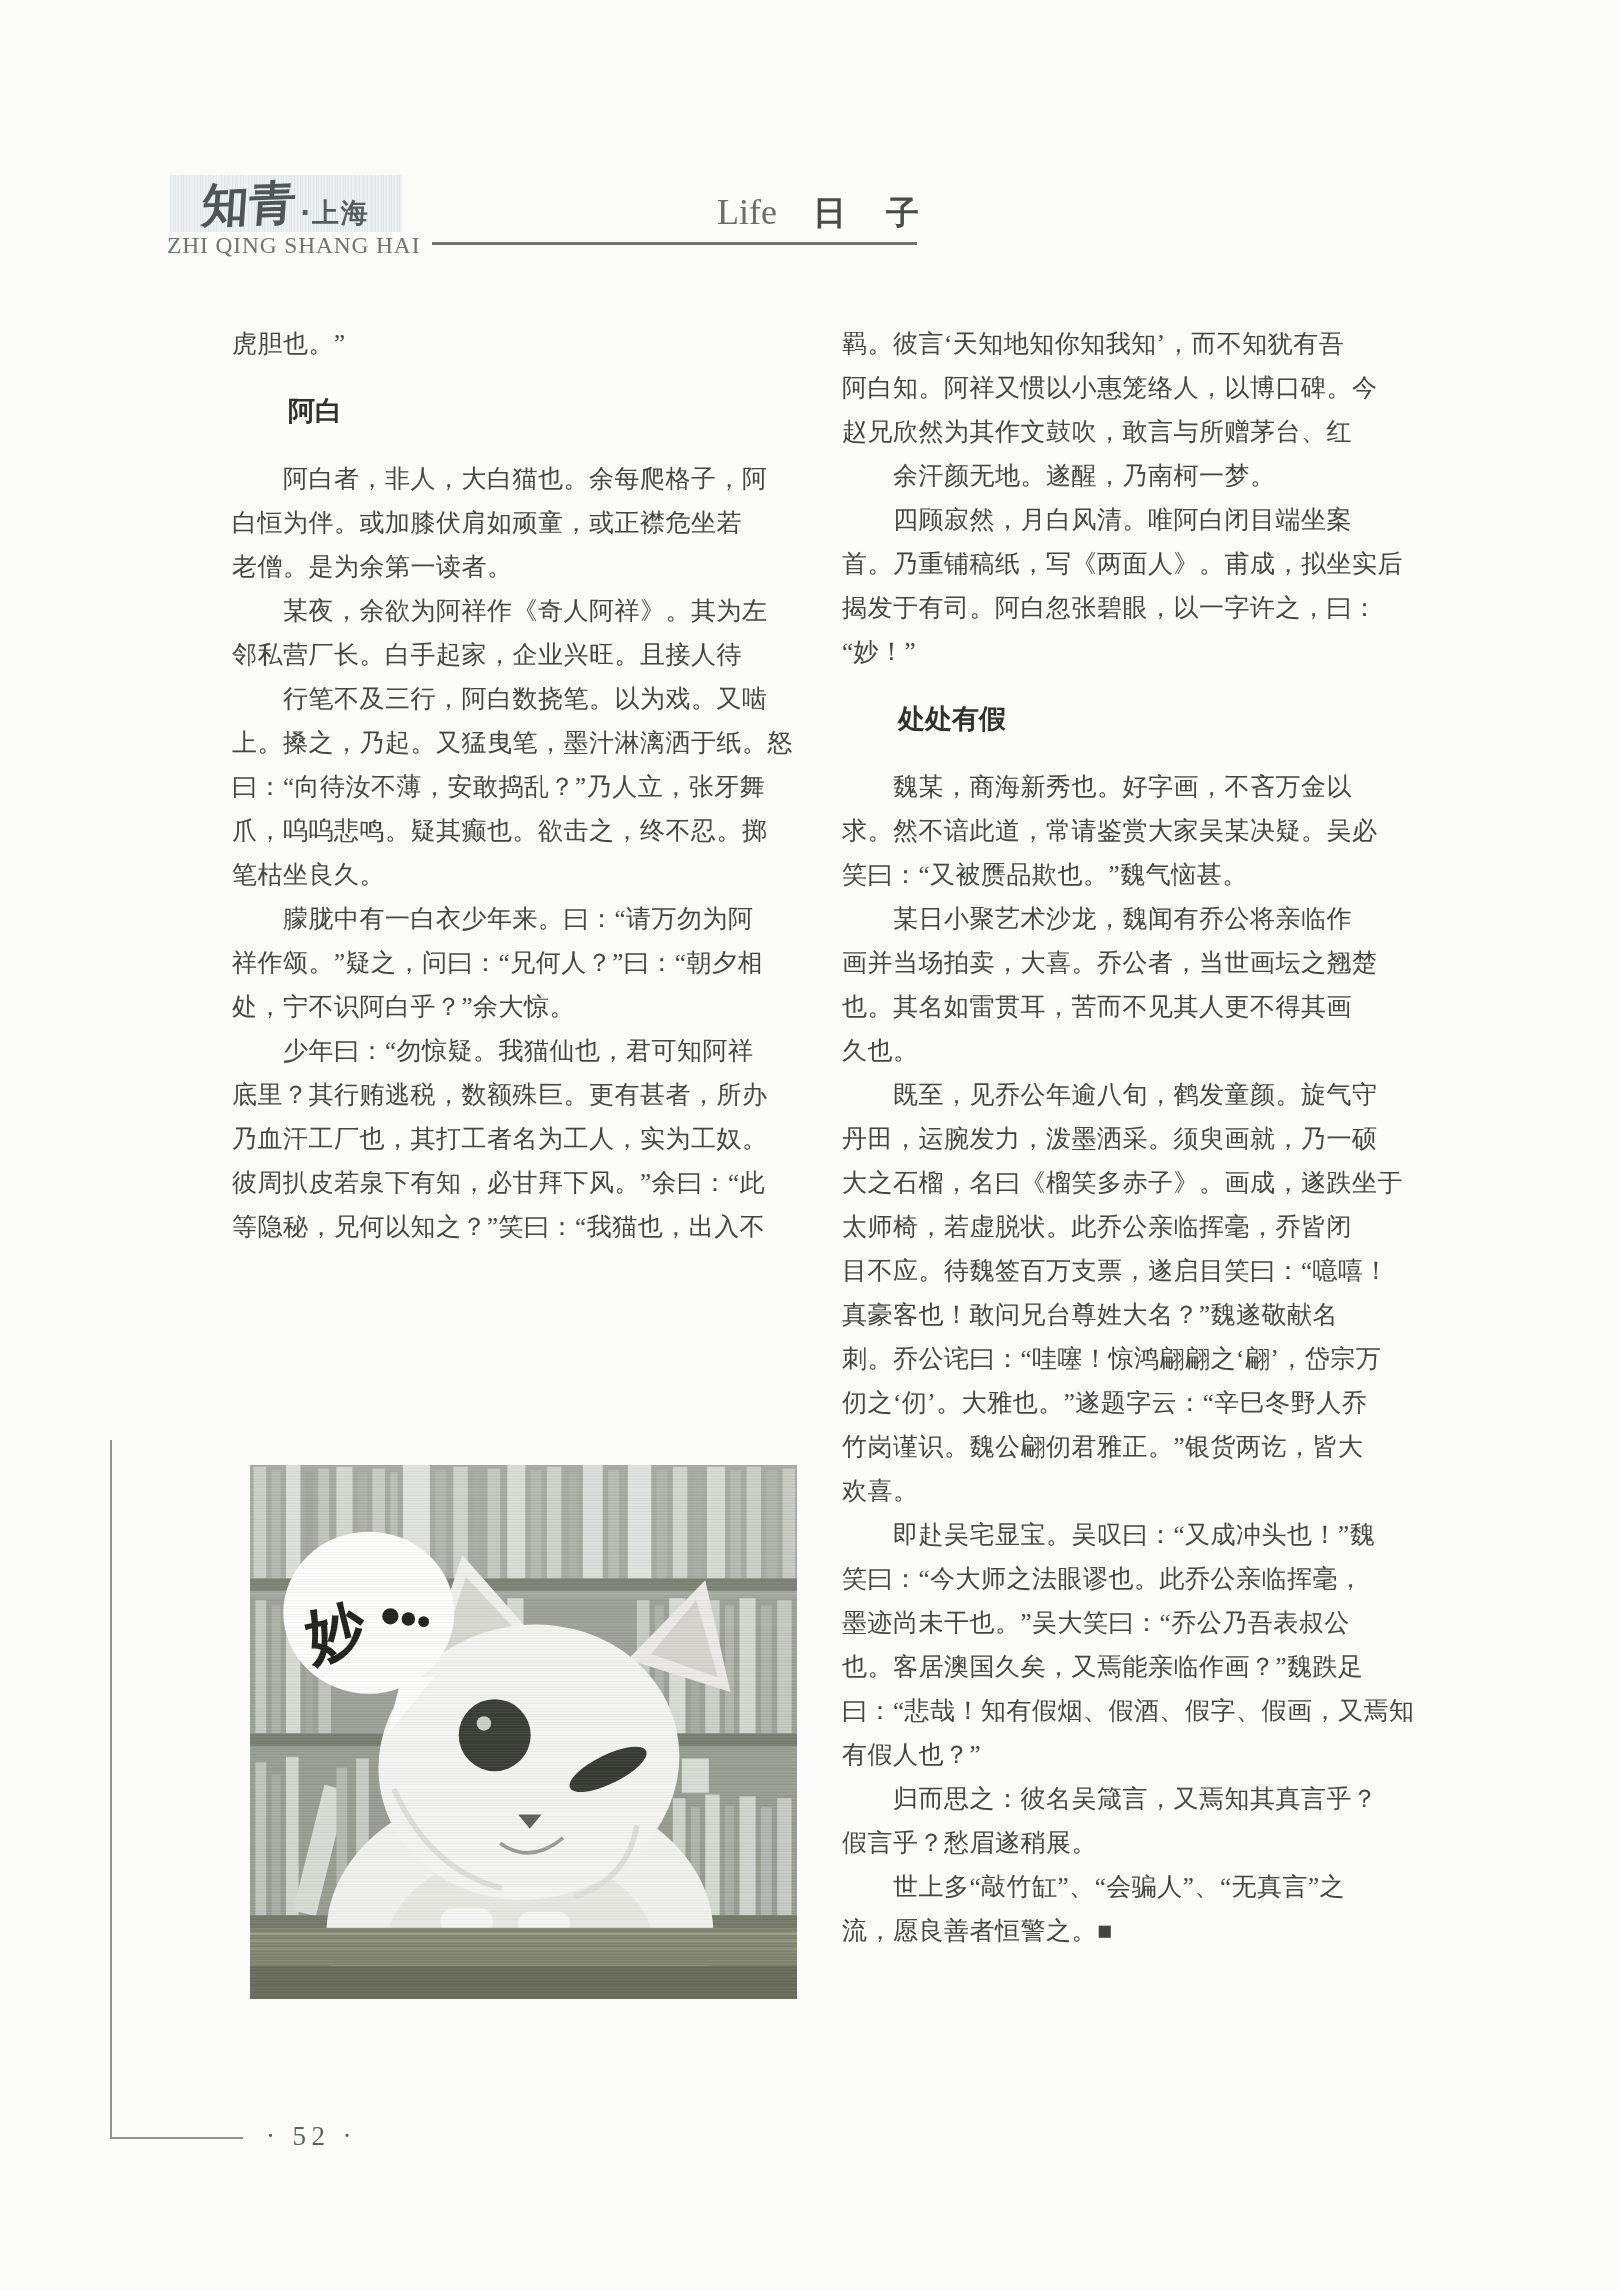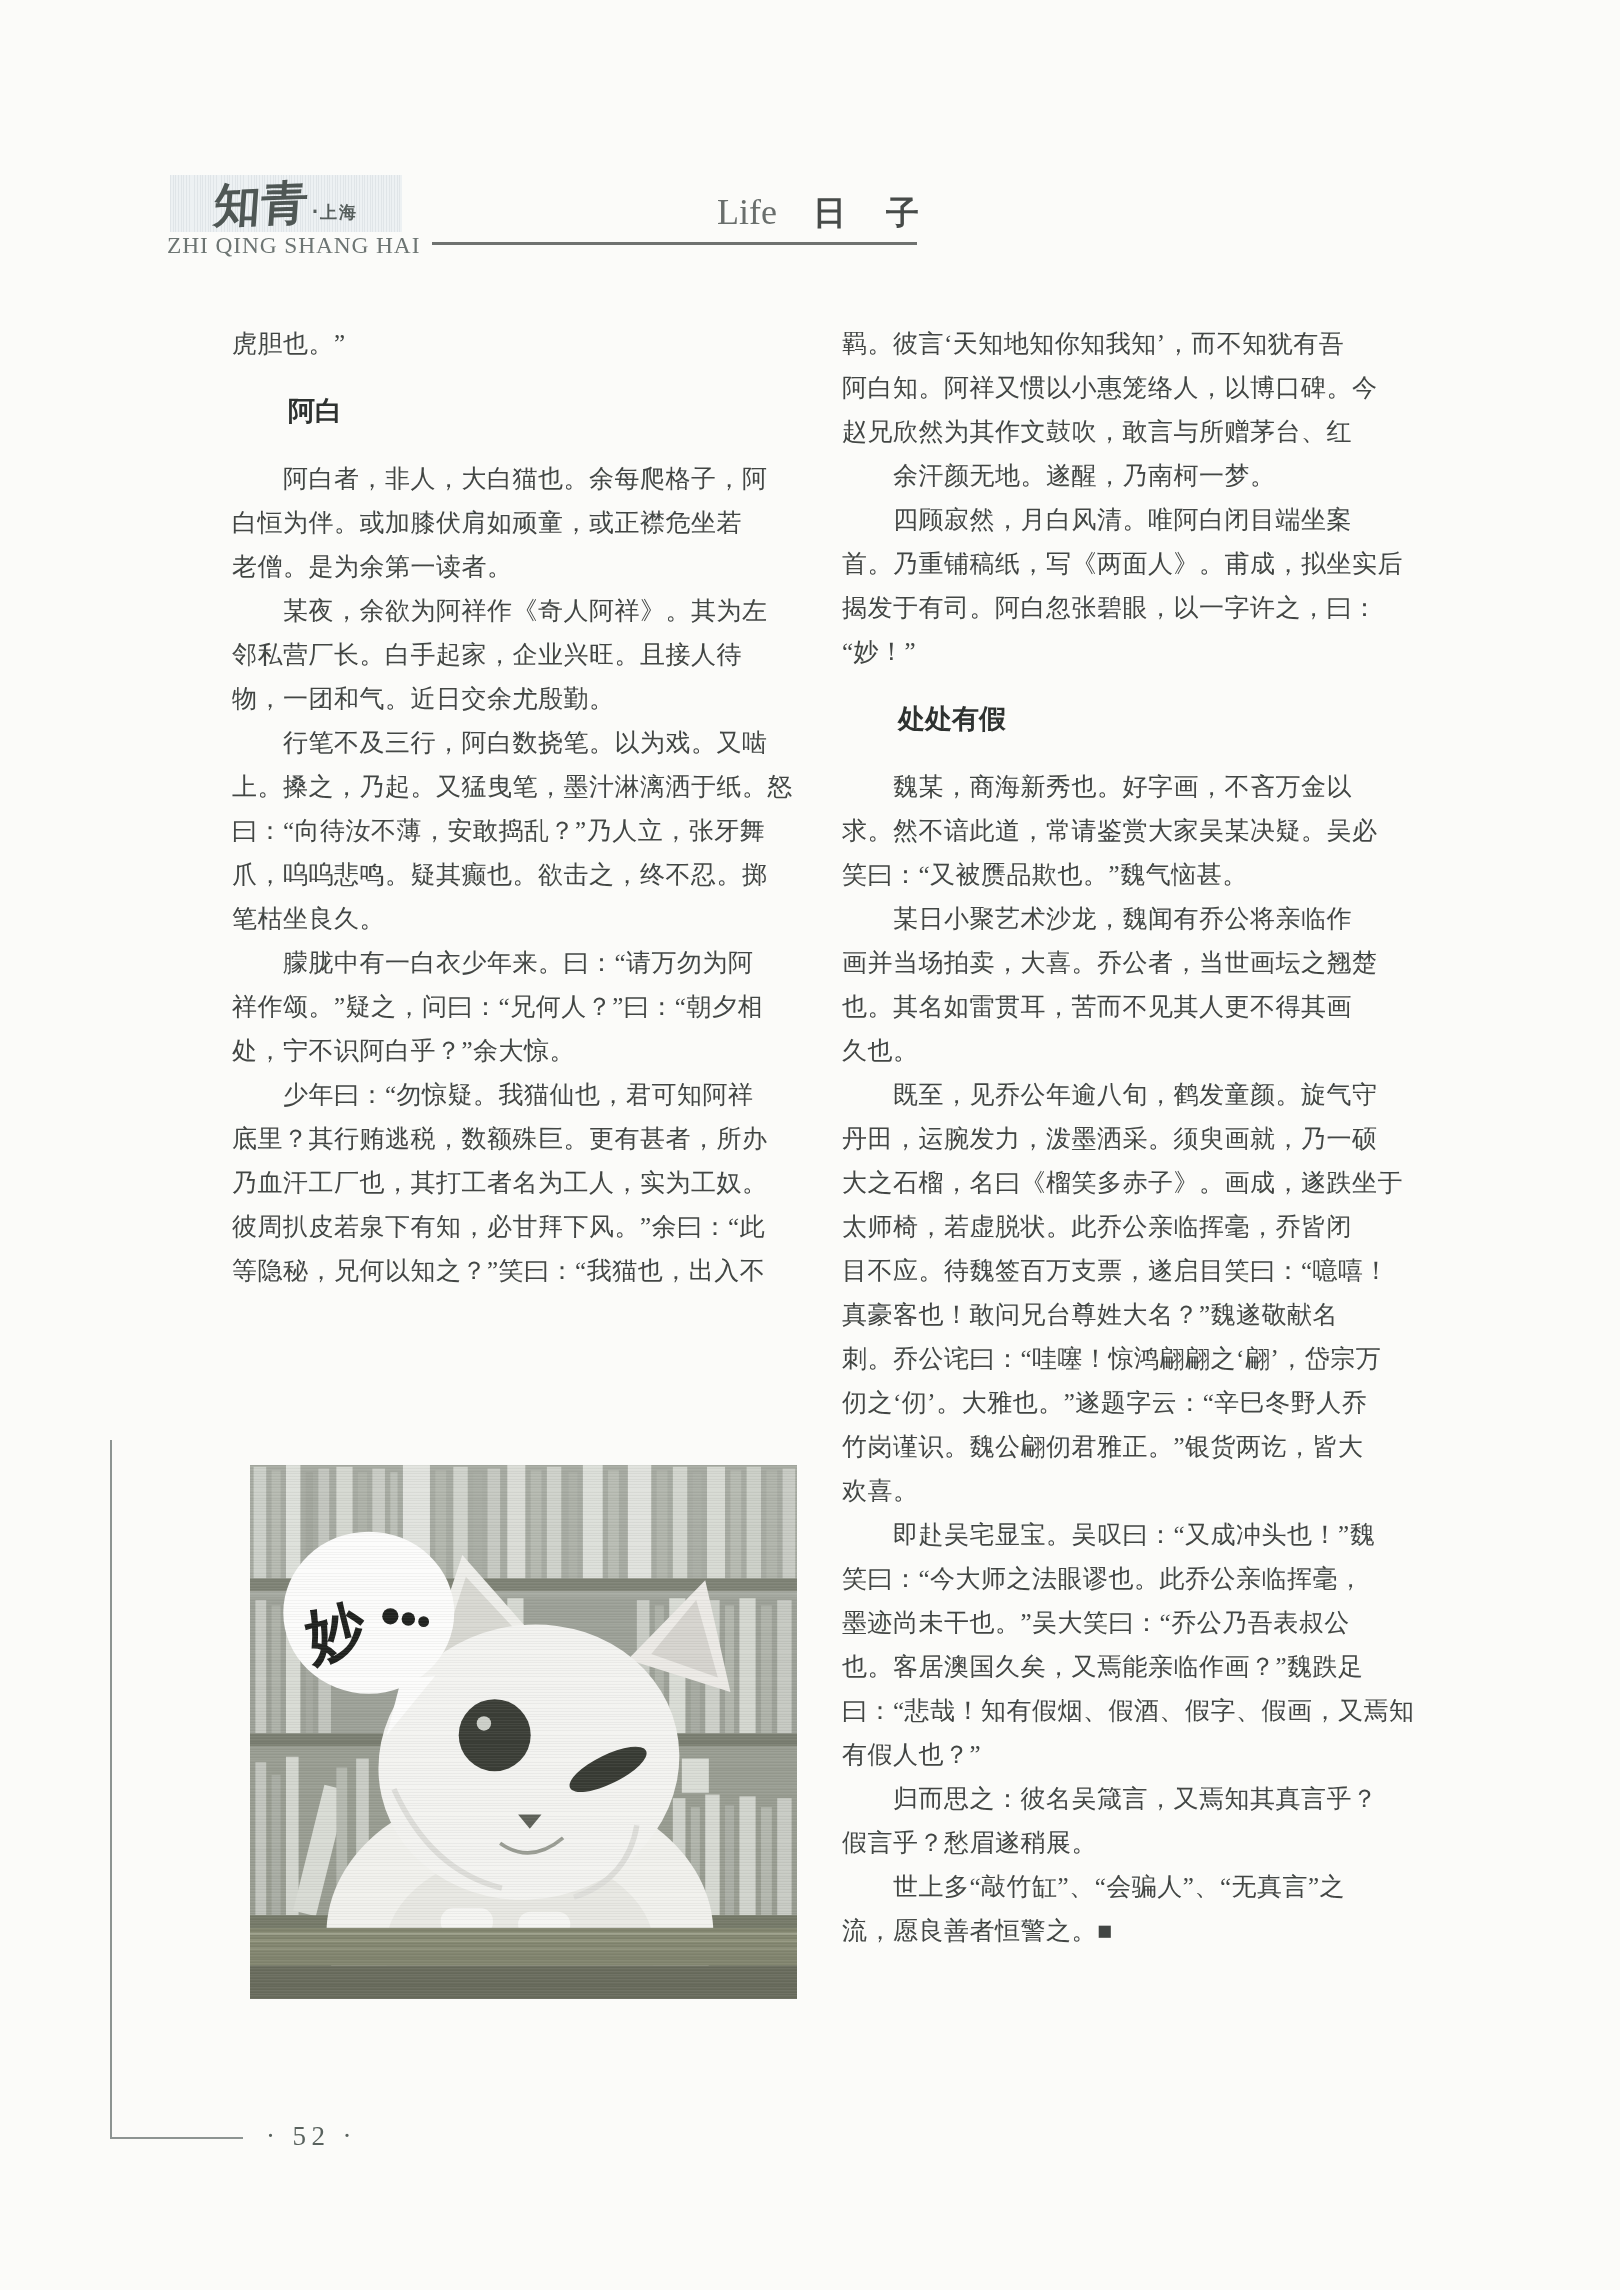--- a/index.html
+++ b/index.html
@@ -16,21 +16,21 @@
     background-image:repeating-linear-gradient(90deg,#e0e5e8 0 0.9px,#edf1f3 0.9px 2.7px);
     display:flex;align-items:center;justify-content:center;overflow:visible;
   }
   .logo-calli{
     font-weight:bold;color:#4f5755;
     transform:skewX(-6deg) rotate(-2deg);
     font-size:47px;line-height:47px;white-space:nowrap;
     font-family:"DejaVu Serif","Liberation Serif",serif;
   }
   .logo-sub{
-    font-size:17px;font-weight:bold;color:#565e5c;margin-left:3.6px;
+    font-size:27px;font-weight:bold;color:#565e5c;margin-left:3.6px;
     position:relative;top:9px;letter-spacing:1.8px;
     font-family:"DejaVu Sans","Liberation Sans",sans-serif;
   }
   .logo-wordmark{
     position:absolute;left:167px;top:232px;width:270px;
     font-size:23.4px;color:#6d7573;letter-spacing:0.9px;white-space:nowrap;
   }
   .section-title{
     position:absolute;left:717px;top:191px;
     display:flex;align-items:baseline;
@@ -93,21 +93,20 @@
 <div class="section-underline"></div>
 
 <div class="col col-left">
     <div class="tline body">虎胆也。”</div>
     <div class="tline heading">阿白</div>
     <div class="tline body">　　阿白者，非人，大白猫也。余每爬格子，阿</div>
     <div class="tline body">白恒为伴。或加膝伏肩如顽童，或正襟危坐若</div>
     <div class="tline body">老僧。是为余第一读者。</div>
     <div class="tline body">　　某夜，余欲为阿祥作《奇人阿祥》。其为左</div>
     <div class="tline body">邻私营厂长。白手起家，企业兴旺。且接人待</div>
-    <div class="tline body">物，一团和气。近日交余尤殷勤。</div>
     <div class="tline body">　　行笔不及三行，阿白数挠笔。以为戏。又啮</div>
     <div class="tline body">上。搡之，乃起。又猛曳笔，墨汁淋漓洒于纸。怒</div>
     <div class="tline body">曰：“向待汝不薄，安敢捣乱？”乃人立，张牙舞</div>
     <div class="tline body">爪，呜呜悲鸣。疑其癫也。欲击之，终不忍。掷</div>
     <div class="tline body">笔枯坐良久。</div>
     <div class="tline body">　　朦胧中有一白衣少年来。曰：“请万勿为阿</div>
     <div class="tline body">祥作颂。”疑之，问曰：“兄何人？”曰：“朝夕相</div>
     <div class="tline body">处，宁不识阿白乎？”余大惊。</div>
     <div class="tline body">　　少年曰：“勿惊疑。我猫仙也，君可知阿祥</div>
     <div class="tline body">底里？其行贿逃税，数额殊巨。更有甚者，所办</div>

